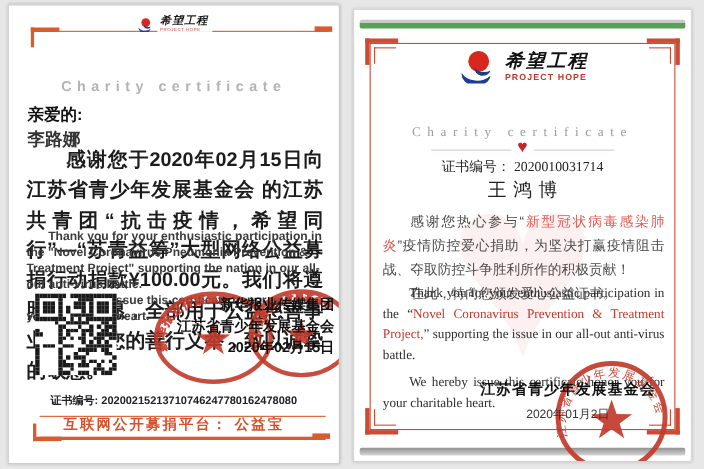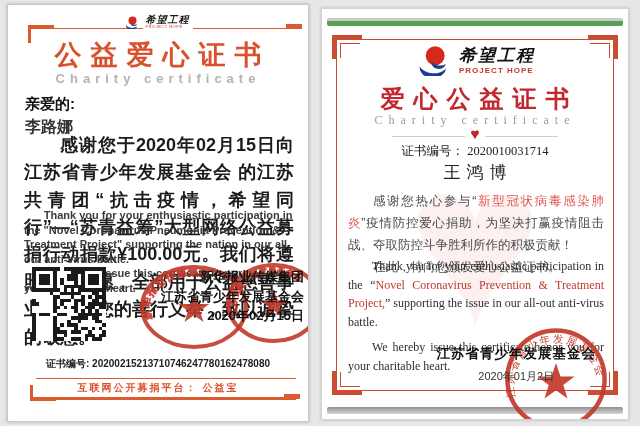--- a/index.html
+++ b/index.html
@@ -41,21 +41,21 @@
 
   .lc-qr { position:absolute; left:24px; top:262px; width:74px; height:74px;
      display:grid; grid-template-columns:repeat(21,1fr); grid-template-rows:repeat(21,1fr); background:#fff; }
   .lc-qr .c { background:#1a1a1a; }
 
   .lc-seals { position:absolute; right:-8px; top:252px; width:190px; height:100px; }
   .lc-issuer { position:absolute; right:4px; top:262px; text-align:right; font-size:13px; font-weight:bold;
      color:#111; line-height:1.5; z-index:3; }
   .lc-certno { position:absolute; left:0; right:0; top:352px; text-align:center; font-size:10px;
      font-weight:bold; color:#222; }
-  .lc-platform { position:absolute; left:0; right:0; bottom:26px; text-align:center; font-size:10px;
+  .lc-platform { position:absolute; left:0; right:0; bottom:26px; text-align:center; font-size:13px;
      font-weight:bold; color:#d9512c; letter-spacing:2px; z-index:2; }
 
   
   .rc-bar-top { position:absolute; left:5px; right:5px; top:9px; height:8px;
      background:linear-gradient(#c9c9c9 0 38%, #56a152 38% 100%); border-radius:2px; }
   .rc-bar-bottom { position:absolute; left:5px; right:5px; bottom:5px; height:7px;
      background:linear-gradient(#8f8f8f, #d6d6d6); border-radius:2px; }
   .rc-border { position:absolute; left:14px; right:14px; top:30px; bottom:28px; border:1px solid #cd4a35; }
   .rc-c { position:absolute; width:30px; height:24px; }
   .rc-c i { position:absolute; display:block; }
@@ -123,21 +123,20 @@
         <circle cx="17" cy="9" r="8" fill="#d7281e"></circle>
         <path d="M4 18 a10 8 0 1 0 22 2 a13 10 0 0 1 -22 -2 z" fill="#1b3f8f"></path>
         <path d="M14 14 a6 5 0 1 0 12 2 a8 6 0 0 1 -12 -2 z" fill="#1b3f8f"></path>
       </svg>
       <span class="brand-stack">
         <span class="brand-cn">希望工程</span>
         <span class="brand-en">PROJECT HOPE</span>
       </span>
     </div>
 
-    <div class="lc-title">公益爱心证书</div>
     <div class="lc-subtitle">Charity certificate</div>
 
     <div class="lc-salutation">亲爱的:</div>
     <div class="lc-recipient">李路娜</div>
 
     <div class="lc-body-cn">感谢您于2020年02月15日向江苏省青少年发展基金会 的江苏共青团“抗击疫情，希望同行”—“苏青益筹”大型网络公益募捐行动捐款¥100.00元。我们将遵照您的意愿，全部用于公益慈善事业。对于您的善行义举，致以诚挚的敬意。</div>
 
     <div class="lc-body-en">
       <p>Thank you for your enthusiastic participation in the "Novel Coronavirus Pneumonia Prevention &amp; Treatment Project" supporting the nation in our all-out anti-virus battle.</p>
       <p>We hereby issue this certificate honor you for your charitable heart.</p>
@@ -646,21 +645,20 @@
         <circle cx="17" cy="9" r="8" fill="#d7281e"></circle>
         <path d="M4 18 a10 8 0 1 0 22 2 a13 10 0 0 1 -22 -2 z" fill="#1b3f8f"></path>
         <path d="M14 14 a6 5 0 1 0 12 2 a8 6 0 0 1 -12 -2 z" fill="#1b3f8f"></path>
       </svg>
       <span class="brand-stack">
         <span class="brand-cn">希望工程</span>
         <span class="brand-en">PROJECT HOPE</span>
       </span>
     </div>
 
-    <div class="rc-title">爱心公益证书</div>
     <div class="rc-subtitle">Charity certificate</div>
     <div class="rc-divider"></div>
     <div class="rc-heart"><span>♥</span></div>
 
     <div class="rc-certno">
       <span>证书编号：</span>
       <span>2020010031714</span>
     </div>
     <div class="rc-recipient">王鸿博</div>
 

